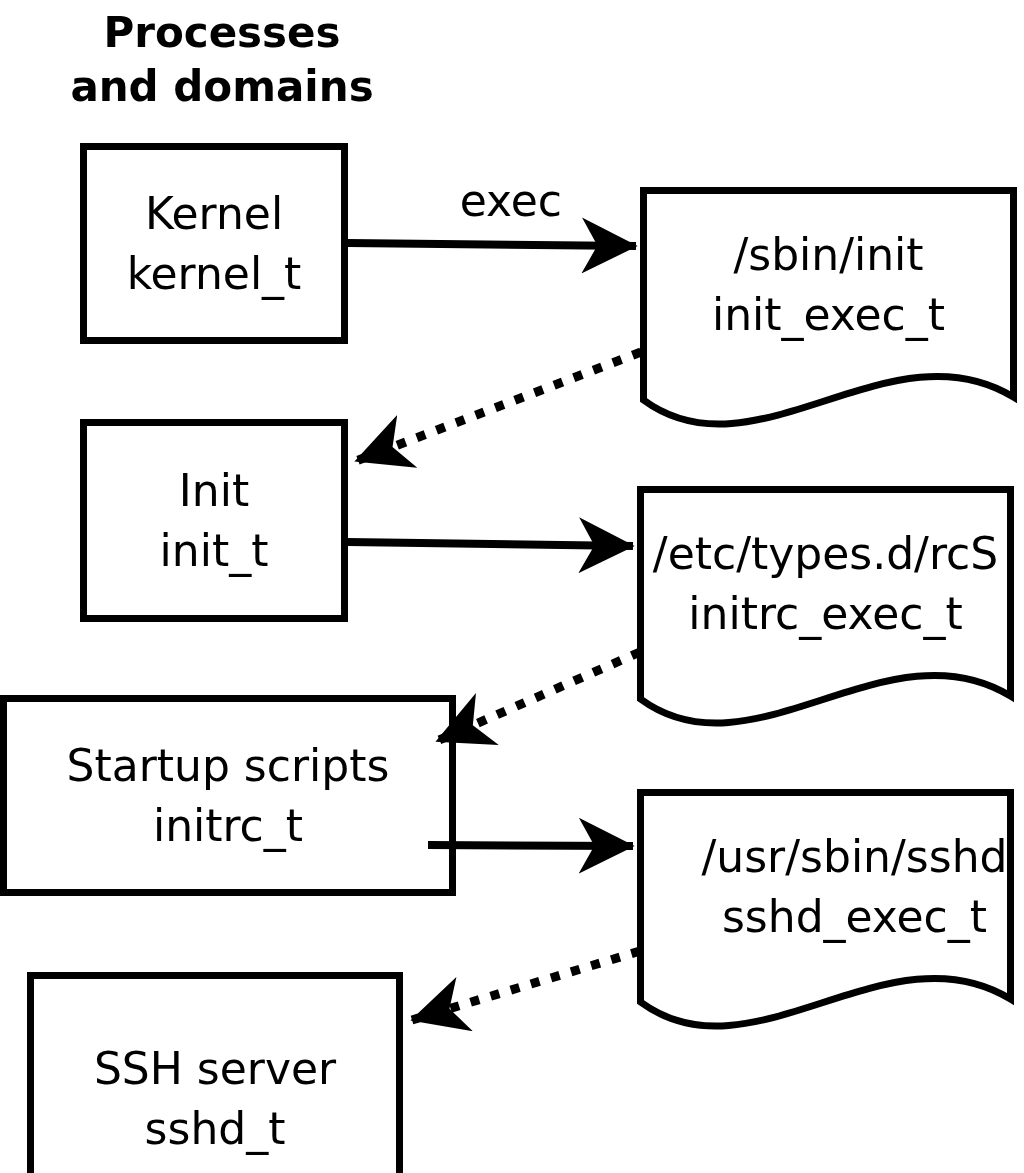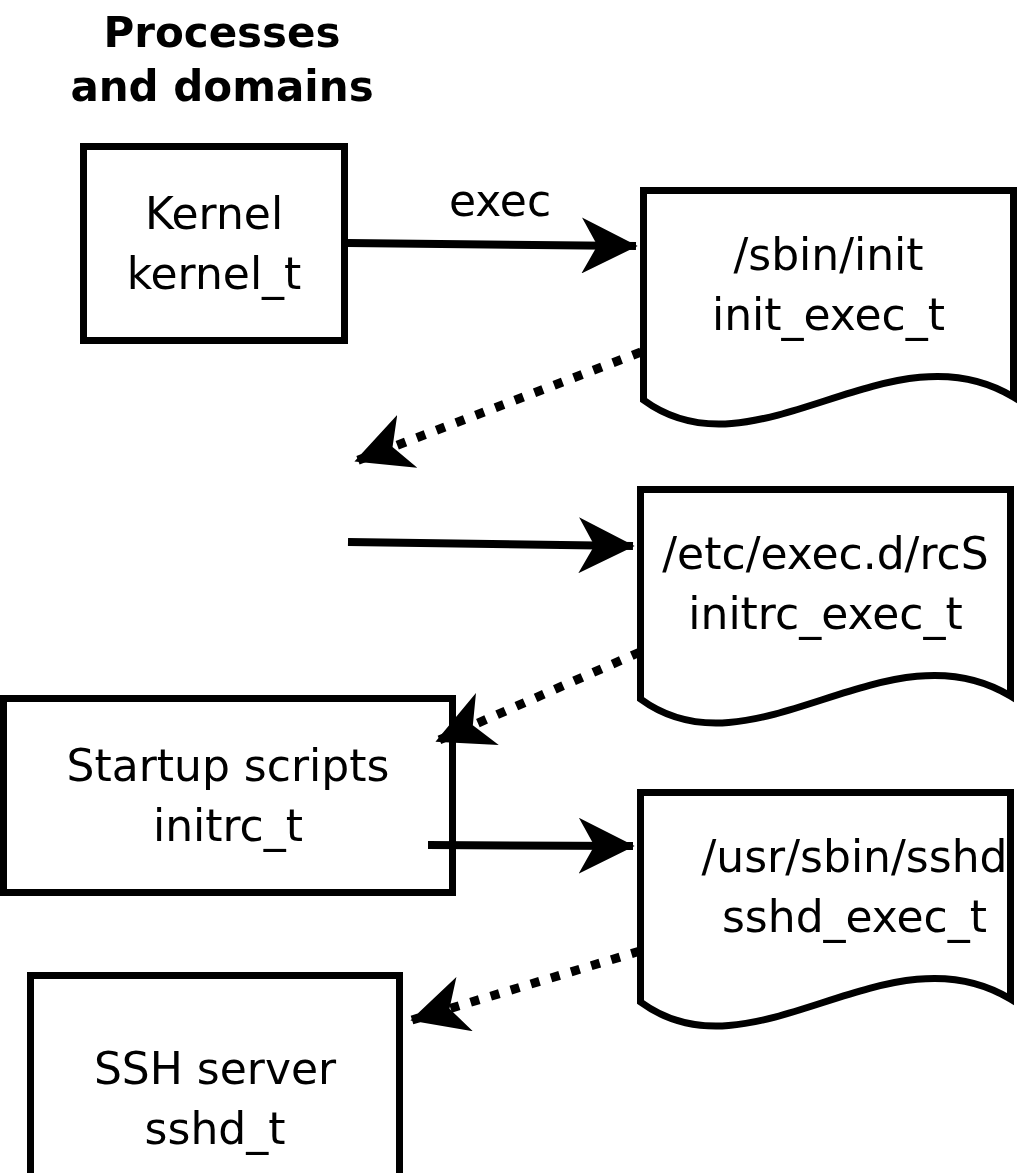--- a/index.html
+++ b/index.html
@@ -21,36 +21,40 @@
   }
   .pbox .lbl{white-space:pre-line;}
   .doc{position:absolute;z-index:1;}
   .doclabel{
     position:absolute;display:flex;align-items:center;justify-content:center;
     text-align:center;font-size:44px;line-height:1.36;z-index:3;
   }
   .doclabel .lbl{white-space:pre-line;}
   .arrows{position:absolute;left:0;top:0;z-index:2;pointer-events:none;}
   .edge-label{
-    position:absolute;font-size:44px;text-align:center;z-index:3;
+    position:absolute;font-size:44px;text-align:right;z-index:3;
   }
 </style>
 </head>
 <body>
 
 <div class="canvas">
 
   <div class="hdr" style="left:0px;top:6px;width:426px;">Processes
 and domains</div>
 
   <div class="pbox" style="left:80px;top:143px;width:268px;height:201px;">
     <span class="lbl">Kernel
 kernel_t</span>
   </div>
 
+  <div class="pbox" style="left:80px;top:419px;width:268px;height:203px;">
+    <span class="lbl">Init
+init_t</span>
+  </div>
 
   <div class="pbox" style="left:0px;top:695px;width:456px;height:201px;">
     <span class="lbl">Startup scripts
 initrc_t</span>
   </div>
 
   <div class="pbox" style="left:27px;top:972px;width:376px;height:253px;">
     <span class="lbl">SSH server
 sshd_t</span>
   </div>
@@ -60,21 +64,21 @@
   </svg>
   <div class="doclabel" style="left:640px;top:190px;width:377px;height:190px;">
     <span class="lbl">/sbin/init
 init_exec_t</span>
   </div>
 
   <svg class="doc" style="left:637px;top:486px;" width="377" height="255" viewBox="0 0 377 255">
     <path d="M 3.5,3.5 L 373.5,3.5 L 373.5,210 C 250,135 115,295 3.5,213 Z" fill="#ffffff" stroke="#000000" stroke-width="7"></path>
   </svg>
   <div class="doclabel" style="left:637px;top:489px;width:377px;height:190px;">
-    <span class="lbl">/etc/exec.d/rcS
+    <span class="lbl">/etc/types.d/rcS
 initrc_exec_t</span>
   </div>
 
   <svg class="doc" style="left:637px;top:789px;" width="377" height="255" viewBox="0 0 377 255">
     <path d="M 3.5,3.5 L 373.5,3.5 L 373.5,210 C 250,135 115,295 3.5,213 Z" fill="#ffffff" stroke="#000000" stroke-width="7"></path>
   </svg>
   <div class="doclabel" style="left:666px;top:792px;width:377px;height:190px;">
     <span class="lbl">/usr/sbin/sshd
 sshd_exec_t</span>
   </div>

